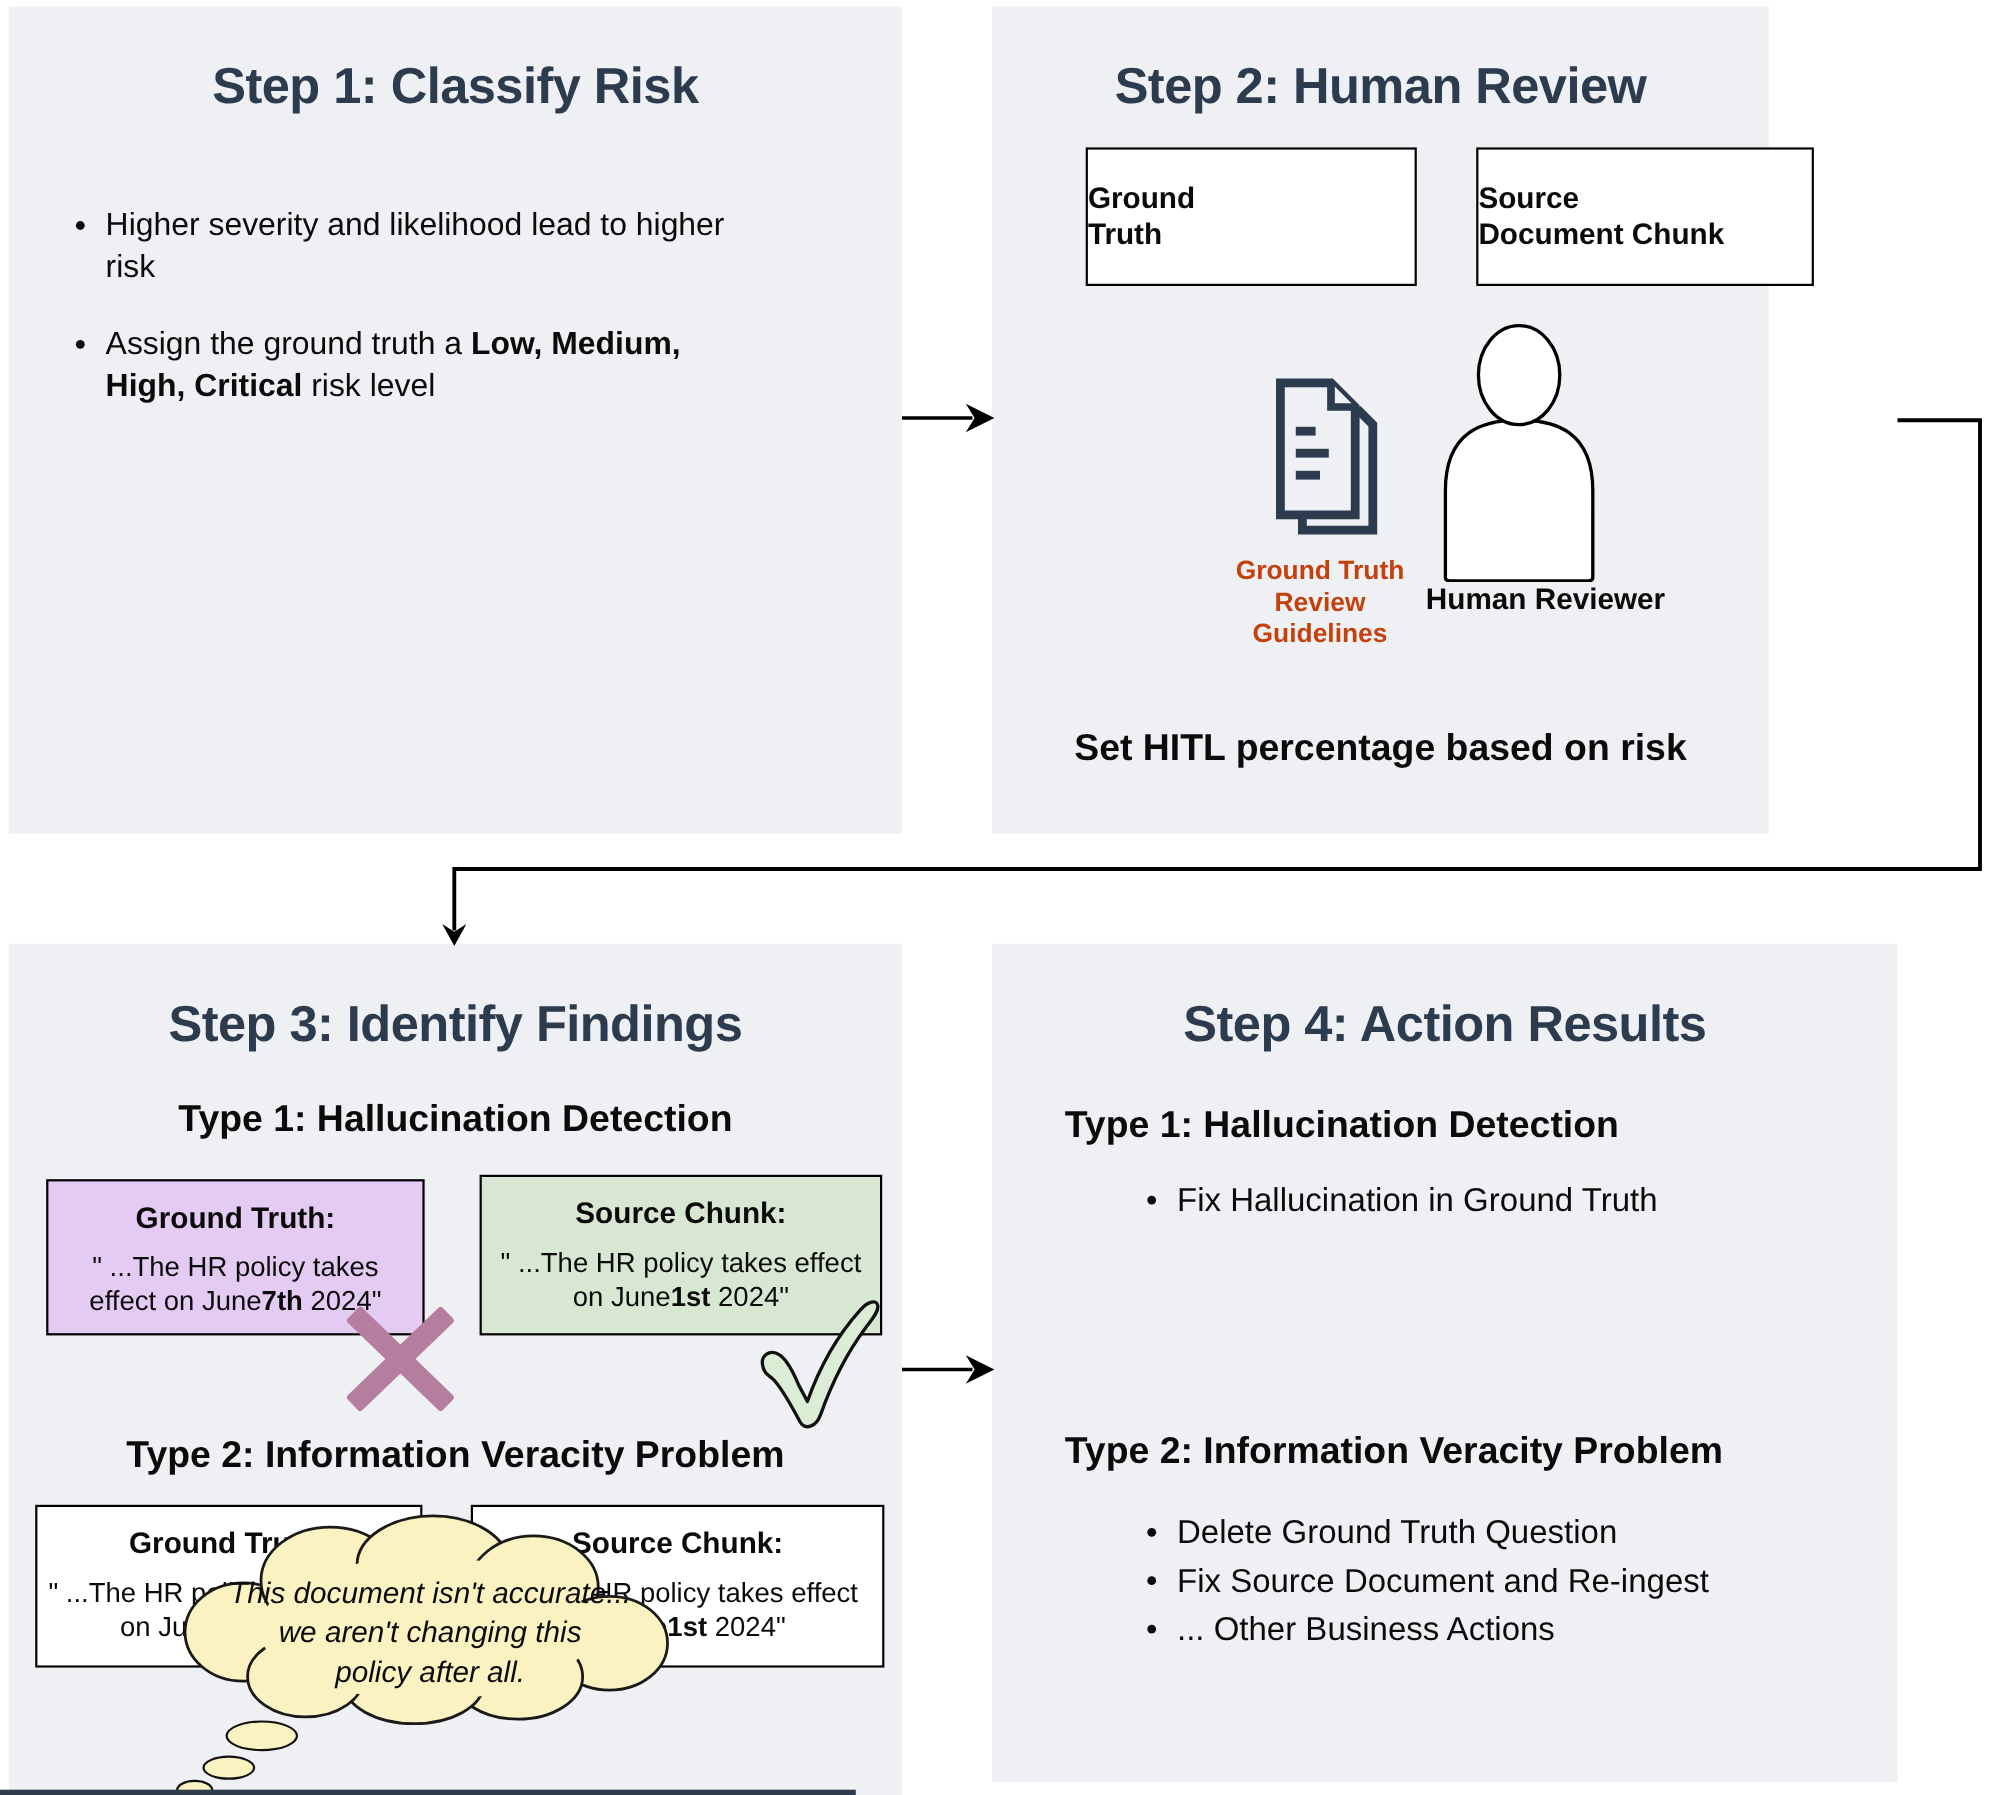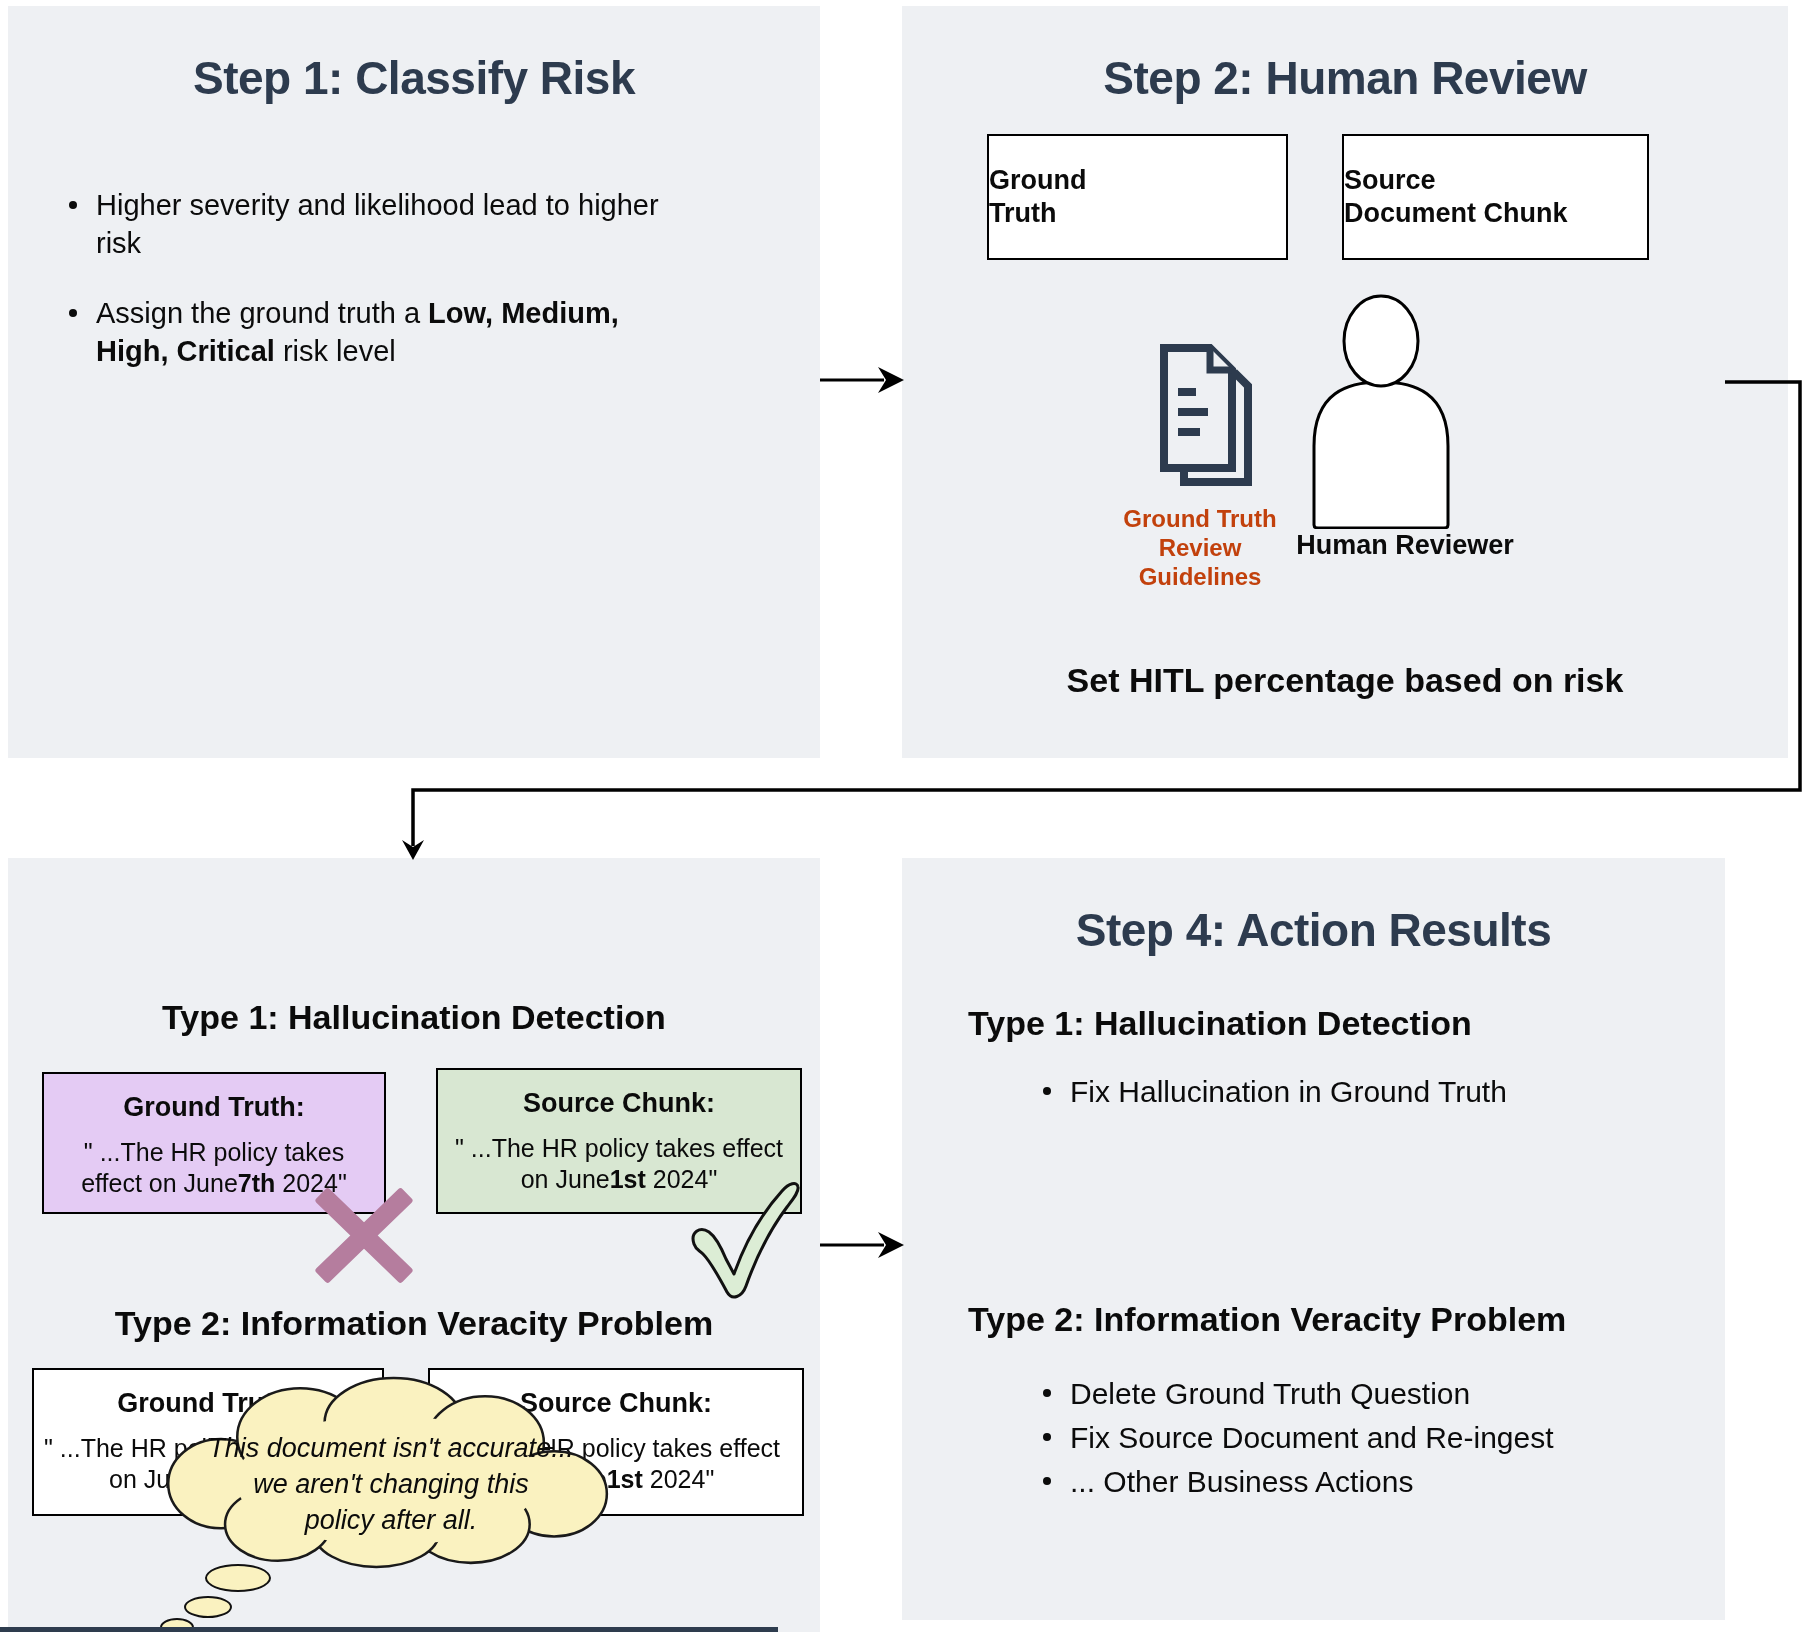--- a/index.html
+++ b/index.html
@@ -1,20 +1,20 @@
 <!DOCTYPE html>
 <html><head>
 <meta charset="utf-8">
 <style>
   html,body{margin:0;padding:0;background:#ffffff;}
   .page{position:relative;width:1818px;height:1632px;background:#ffffff;overflow:hidden;
         font-family:"Liberation Sans", sans-serif;color:#0b0b0b;}
   .panel{position:absolute;background:#eef0f3;}
   #panel1{left:8px;top:6px;width:812px;height:752px;}
-  #panel2{left:902px;top:6px;width:860px;height:752px;padding-left:26px;}
+  #panel2{left:902px;top:6px;width:706px;height:752px;}
   #panel3{left:8px;top:858px;width:812px;height:774px;}
   #panel4{left:902px;top:858px;width:823px;height:762px;}
   .step-title{position:absolute;left:0;right:0;top:14px;text-align:center;
               font-size:46px;font-weight:bold;color:#2d3b4e;letter-spacing:-0.5px;}
   
   .bullets{position:absolute;margin:0;padding:0;list-style:none;}
   #panel1 .bullets{left:88px;top:180px;width:570px;}
   .bullets li{position:relative;margin-bottom:32px;font-size:29px;line-height:38px;}
   .bullets li::before{content:"";position:absolute;left:-27px;top:15px;width:8px;height:8px;
                       border-radius:50%;background:#0b0b0b;}
@@ -112,20 +112,21 @@
     <svg class="person-icon" viewBox="0 0 158 235">
       <path d="M12,231 L12,152 C12,98 46,88 79,88 C112,88 146,98 146,152 L146,231 Q146,234 142,234 L16,234 Q12,234 12,231 Z" fill="#ffffff" stroke="#000000" stroke-width="3"></path>
       <ellipse cx="79" cy="47" rx="37" ry="45" fill="#ffffff" stroke="#000000" stroke-width="3"></ellipse>
     </svg>
     <div class="person-label">Human Reviewer</div>
 
     <div class="hitl-caption">Set HITL percentage based on risk</div>
   </section>
 
   <section class="panel" id="panel3">
+    <h1 class="step-title">Step 3: Identify Findings</h1>
     <div class="type-heading-center" id="type1-heading">Type 1: Hallucination Detection</div>
 
     <div class="card" id="gt-card">
       <div class="card-heading">Ground Truth:</div>
       <div class="card-body"><span>" ...The HR policy takes effect on June</span><b>7th</b><span> 2024"</span></div>
     </div>
     <div class="card" id="sc-card">
       <div class="card-heading">Source Chunk:</div>
       <div class="card-body"><span>" ...The HR policy takes effect on June</span><b>1st</b><span> 2024"</span></div>
     </div>

